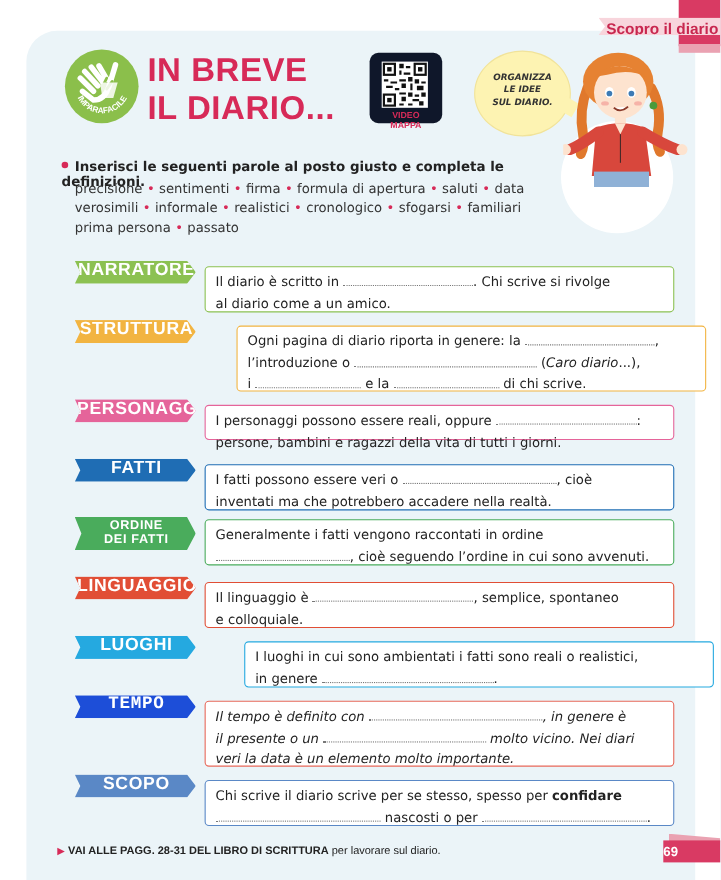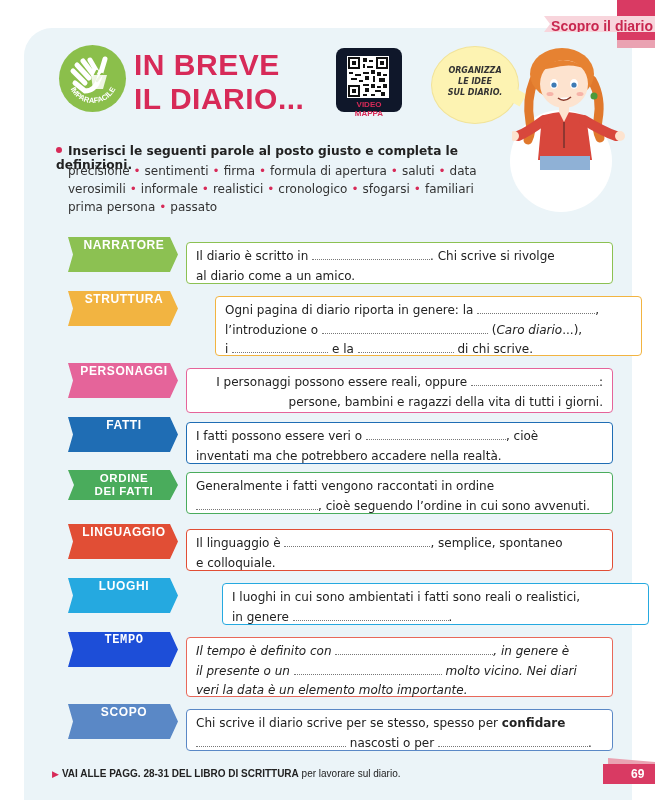--- a/index.html
+++ b/index.html
@@ -79,24 +79,24 @@
     display: inline-block; width: 6px; height: 6px; border-radius: 50%;
     background: #d72a58; margin-right: 6px; vertical-align: 2px;
   }
   .wordbank {
     position: absolute; left: 68px; top: 162px; width: 460px;
     font-size: 12px; line-height: 18px; color: #333;
   }
   .wordbank .sep { color: #d72a58; padding: 0 4px; }
   .row { position: absolute; left: 68px; width: 547px; }
   .tag {
-    position: absolute; left: 0; top: 0; width: 110px; height: 35px;
+    position: absolute; left: 0; top: 0; width: 110px; height: 21px;
     clip-path: polygon(0 0, 102px 0, 110px 50%, 102px 100%, 0 100%, 5px 50%);
     color: #fff; font-family: "Liberation Sans", sans-serif; font-weight: bold;
-    font-size: 12px; line-height: 17px; text-align: center; letter-spacing: 0.6px;
+    font-size: 16px; line-height: 17px; text-align: center; letter-spacing: 0.6px;
     padding-left: 2px; box-sizing: border-box;
   }
   .tag.two-line { height: 30px; font-size: 11.5px; line-height: 13px; padding-top: 2px;
     clip-path: polygon(0 0, 102px 0, 110px 50%, 102px 100%, 0 100%, 6px 50%); }
   .box {
     position: absolute; left: 118px; top: 5px; width: 427px;
     background: #fff; border: 1.5px solid; border-radius: 4px;
     padding: 4px 9px; box-sizing: border-box;
     font-size: 12px; line-height: 19.5px; color: #222;
   }
@@ -109,21 +109,21 @@
   }
   .footer .arrow { color: #d72a58; font-size: 9px; margin-right: 3px; }
   .footer b { font-weight: bold; }
   .page-num-shadow {
     position: absolute; left: 608px; top: 758px; width: 47px; height: 8px; background: #eaa2b2;
     clip-path: polygon(0 0, 100% 50%, 100% 100%, 0 100%);
   }
   .page-num {
     position: absolute; left: 603px; top: 764px; width: 52px; height: 20px; background: #d93a63;
     color: #fff; font-family: "Liberation Sans", sans-serif; font-weight: bold; font-size: 12px;
-    line-height: 20px; padding-left: 28px; box-sizing: border-box;
+    line-height: 20px; padding-left: 0; box-sizing: border-box;
   }
 </style>
 </head>
 <body>
 
 <div class="panel"></div>
 <div class="corner-tab"></div>
 <div class="corner-tab-shadow"></div>
 
 <div class="section-ribbon">
@@ -228,21 +228,21 @@
   <div class="tag" style="background:#f2b441;">STRUTTURA</div>
   <div class="box" style="border-color:#f2b441; height:60px;margin-left:29px;">
     <span>Ogni pagina di diario riporta in genere: la </span><span class="blank" style="width:118px;"></span><span>,</span><br>
     <span>l’introduzione o </span><span class="blank" style="width:166px;"></span><span> (</span><i>Caro diario</i><span>...),</span><br>
     <span>i </span><span class="blank" style="width:96px;"></span><span> e la </span><span class="blank" style="width:96px;"></span><span> di chi scrive.</span>
   </div>
 </div>
 
 <div class="row" style="top:363px;">
   <div class="tag" style="background:#e5649a;">PERSONAGGI</div>
-  <div class="box" style="border-color:#e5649a; height:45px;text-align:right;">
+  <div class="box" style="border-color:#e5649a; height:32px;">
     <span>I personaggi possono essere reali, oppure </span><span class="blank" style="width:128px;"></span><span>:</span><br>
     <span>persone, bambini e ragazzi della vita di tutti i giorni.</span>
   </div>
 </div>
 
 <div class="row" style="top:417px;">
   <div class="tag" style="background:#1f6db4;">FATTI</div>
   <div class="box" style="border-color:#1f6db4; height:42px;">
     <span>I fatti possono essere veri o </span><span class="blank" style="width:140px;"></span><span>, cioè</span><br>
     <span>inventati ma che potrebbero accadere nella realtà.</span>

